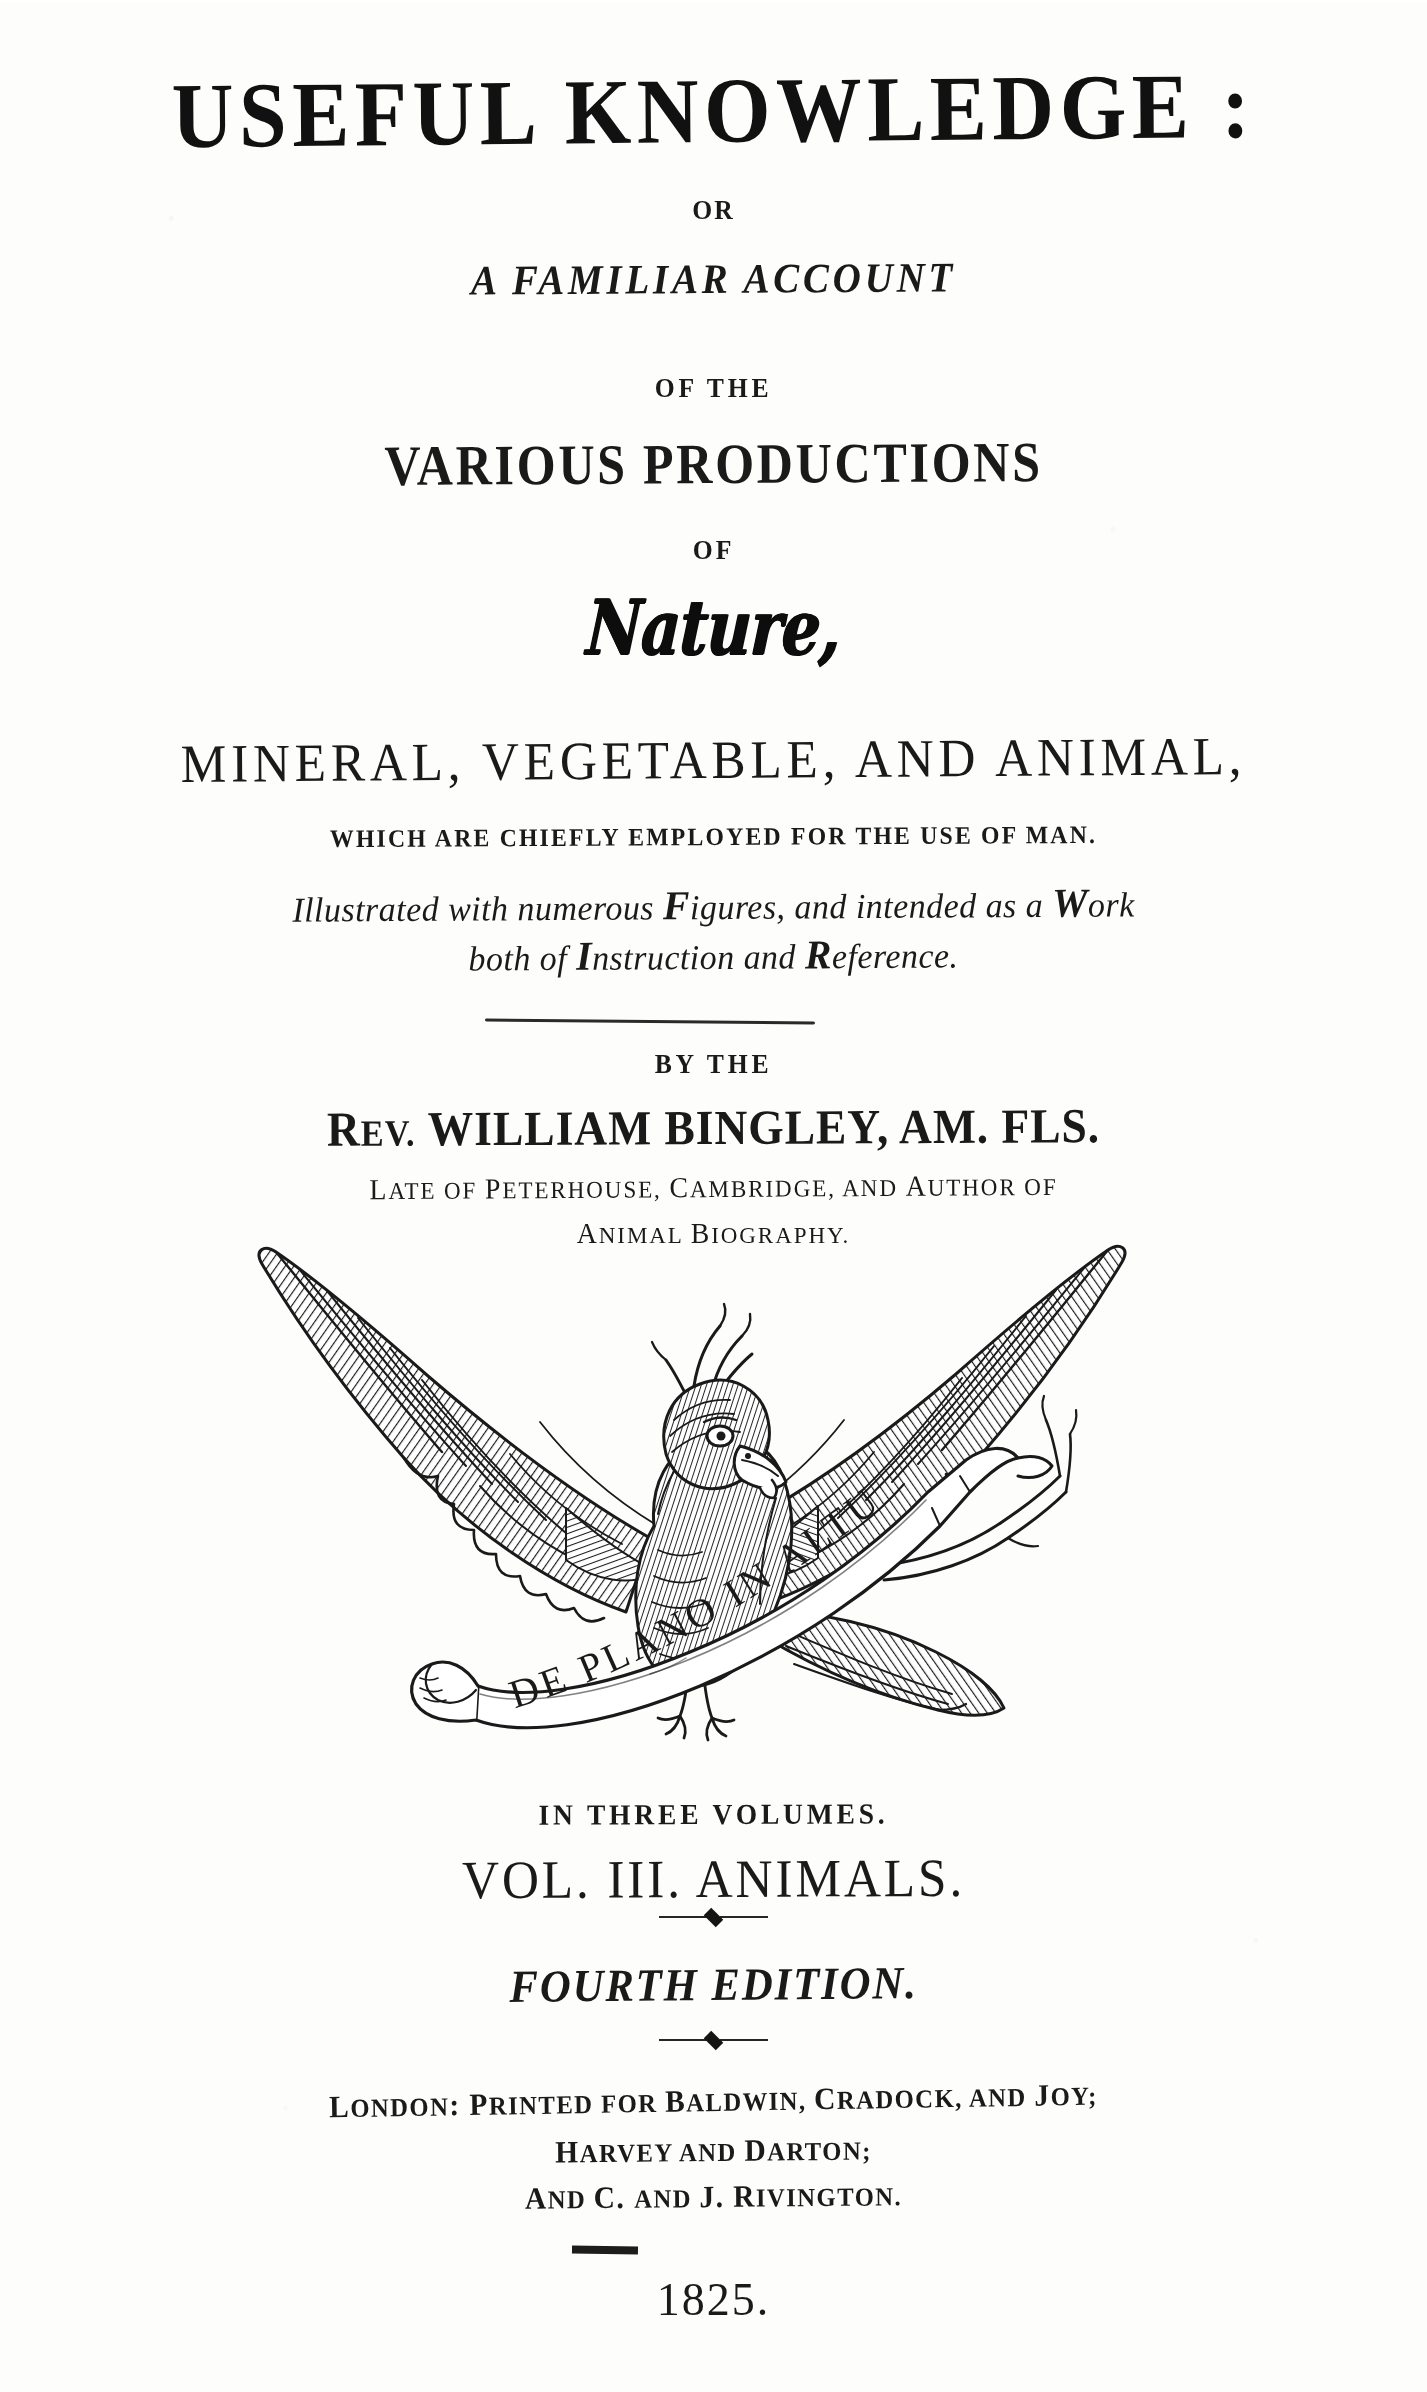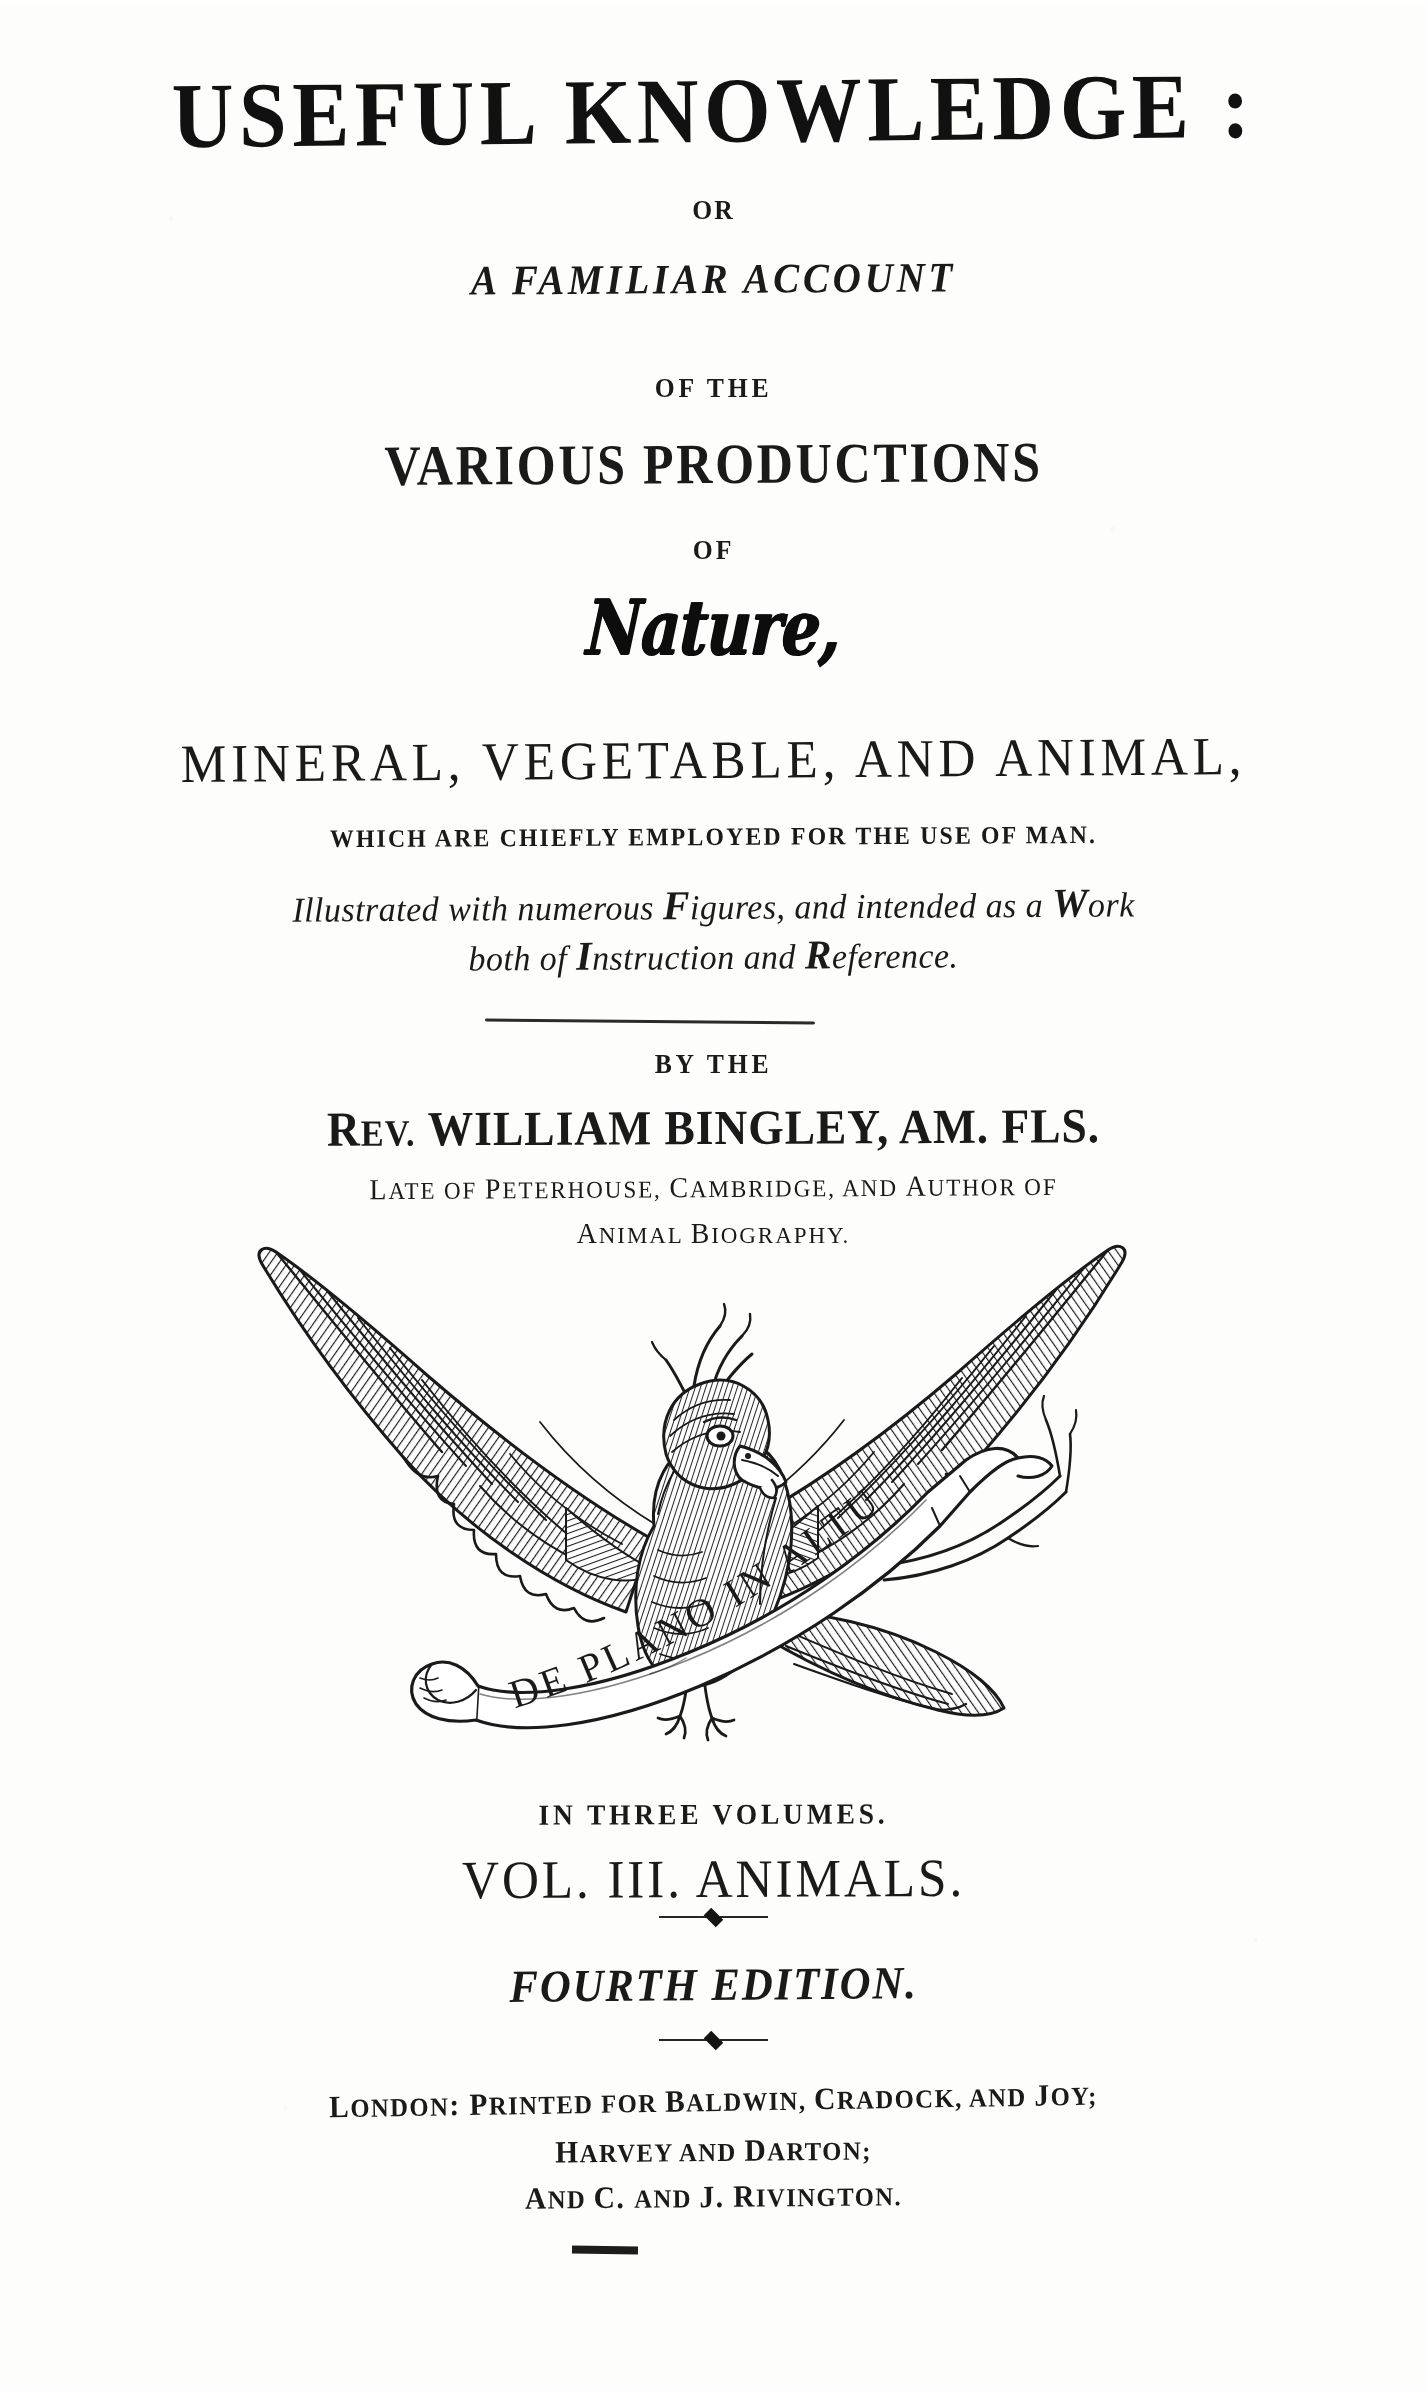--- a/index.html
+++ b/index.html
@@ -456,14 +456,15 @@
   </div>
 
   <div class="line imprint1" style="top:2080px;"><span>L</span><span class="smc">ONDON</span><span>: P</span><span class="smc">RINTED FOR </span><span>B</span><span class="smc">ALDWIN, </span><span>C</span><span class="smc">RADOCK, AND </span><span>J</span><span class="smc">OY;</span></div>
 
   <div class="line imprint2" style="top:2130px;"><span>H</span><span class="smc">ARVEY AND </span><span>D</span><span class="smc">ARTON;</span></div>
 
   <div class="line imprint3" style="top:2176px;"><span>A</span><span class="smc">ND </span><span>C. </span><span class="smc">AND </span><span>J. R</span><span class="smc">IVINGTON.</span></div>
 
   <div class="rule-short" style="left:572px; top:2243px; width:66px;"></div>
 
+  <div class="line year" style="top:2270px;">1825.</div>
 
 </div>
 
 </body></html>

